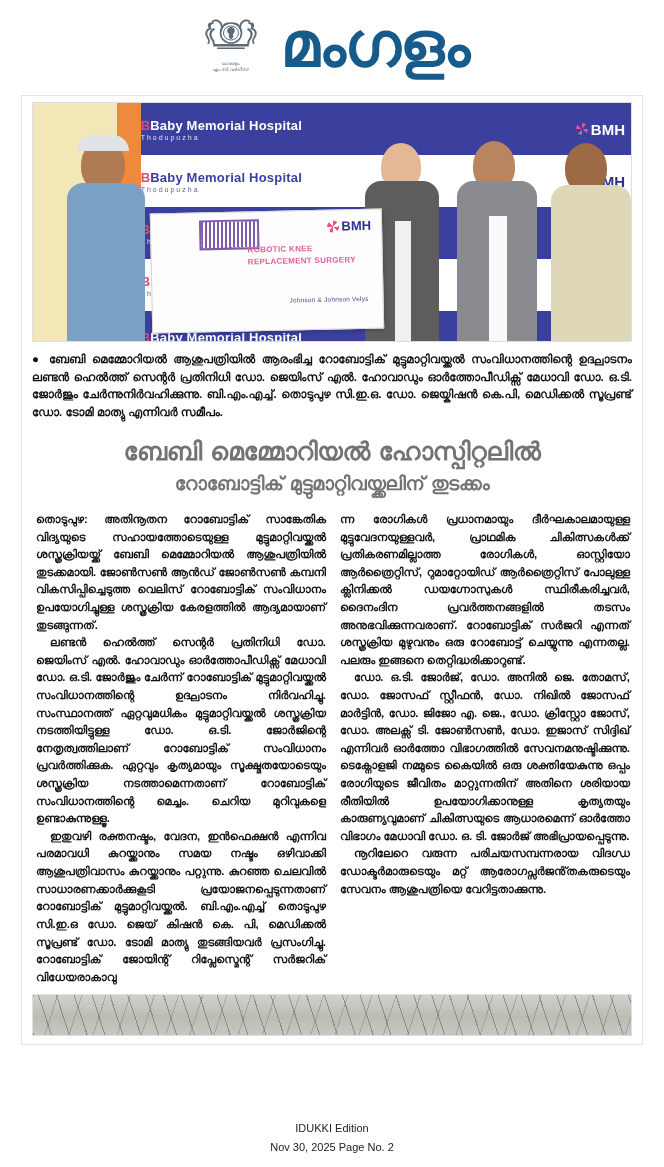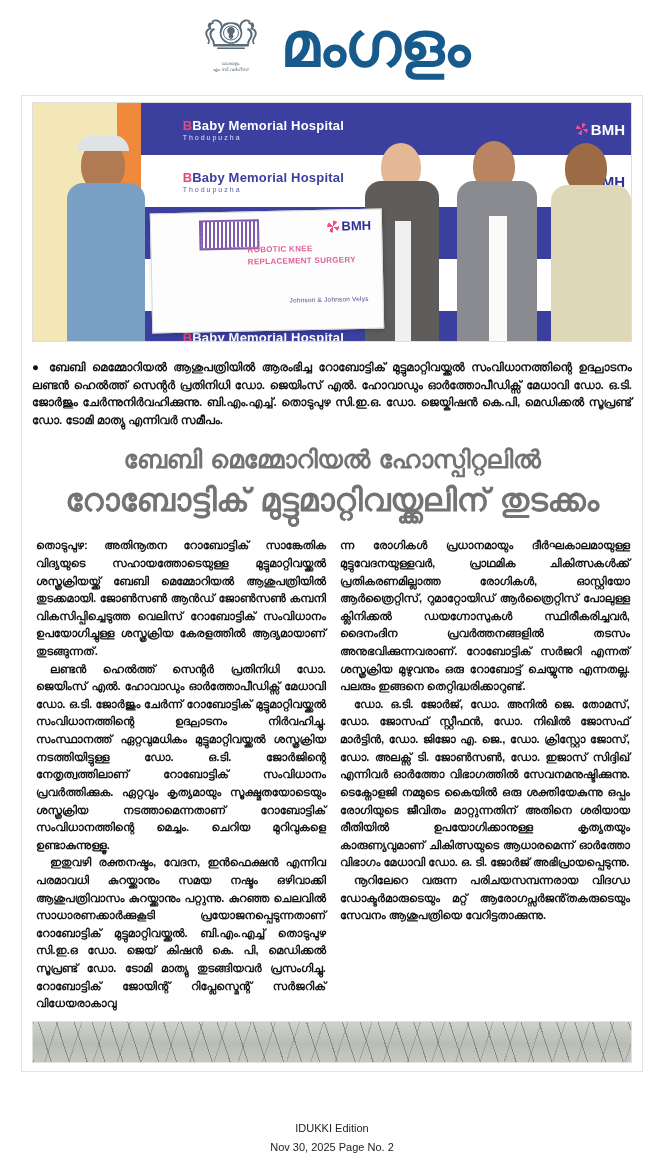--- a/index.html
+++ b/index.html
@@ -87,21 +87,20 @@
     align-items: center;
     background: #3b3f9e;
     color: #fff;
     overflow: hidden;
     white-space: nowrap;
   }
   .banner-row.light { background: #ffffff; color: #3b3f9e; }
   .banner-txt {
     font-size: 13px;
     font-weight: 700;
-    padding-left: 42px;
     letter-spacing: .2px;
   }
   .banner-txt .b-red { color: #e04a7a; }
   .banner-sub {
     display: block;
     font-size: 7px;
     font-weight: 400;
     letter-spacing: 2px;
     margin-top: 1px;
     opacity: .85;
@@ -164,41 +163,41 @@
     font-size: 8px; font-weight: 800; color: #e0609a;
     line-height: 1.45; letter-spacing: .3px;
   }
   .board-jj {
     position: absolute; right: 14px; bottom: 26px;
     font-size: 6.5px; color: #4b4b8f; letter-spacing: .2px;
   }
 
   
   .caption {
-    padding: 16px 10px 4px 10px;
+    padding: 8px 10px 4px 10px;
     font-family: "Liberation Sans", sans-serif;
     font-size: 11.6px;
     font-weight: 700;
     line-height: 1.52;
     color: #111;
     text-align: justify;
   }
 
   
   .headline {
     padding: 10px 16px 10px 16px;
     text-align: center;
     font-family: "DejaVu Sans", sans-serif;
     font-size: 25px;
     font-weight: 700;
     line-height: 1.42;
     color: #737373;
     letter-spacing: -.3px;
   }
-  .headline .line2 { font-size: 32px; }
+  .headline .line2 { font-size: 19px; }
 
   
   .columns {
     display: flex;
     gap: 14px;
     padding: 4px 12px 2px 14px;
   }
   .col {
     flex: 1 1 0;
     font-family: "Liberation Sans", sans-serif;

